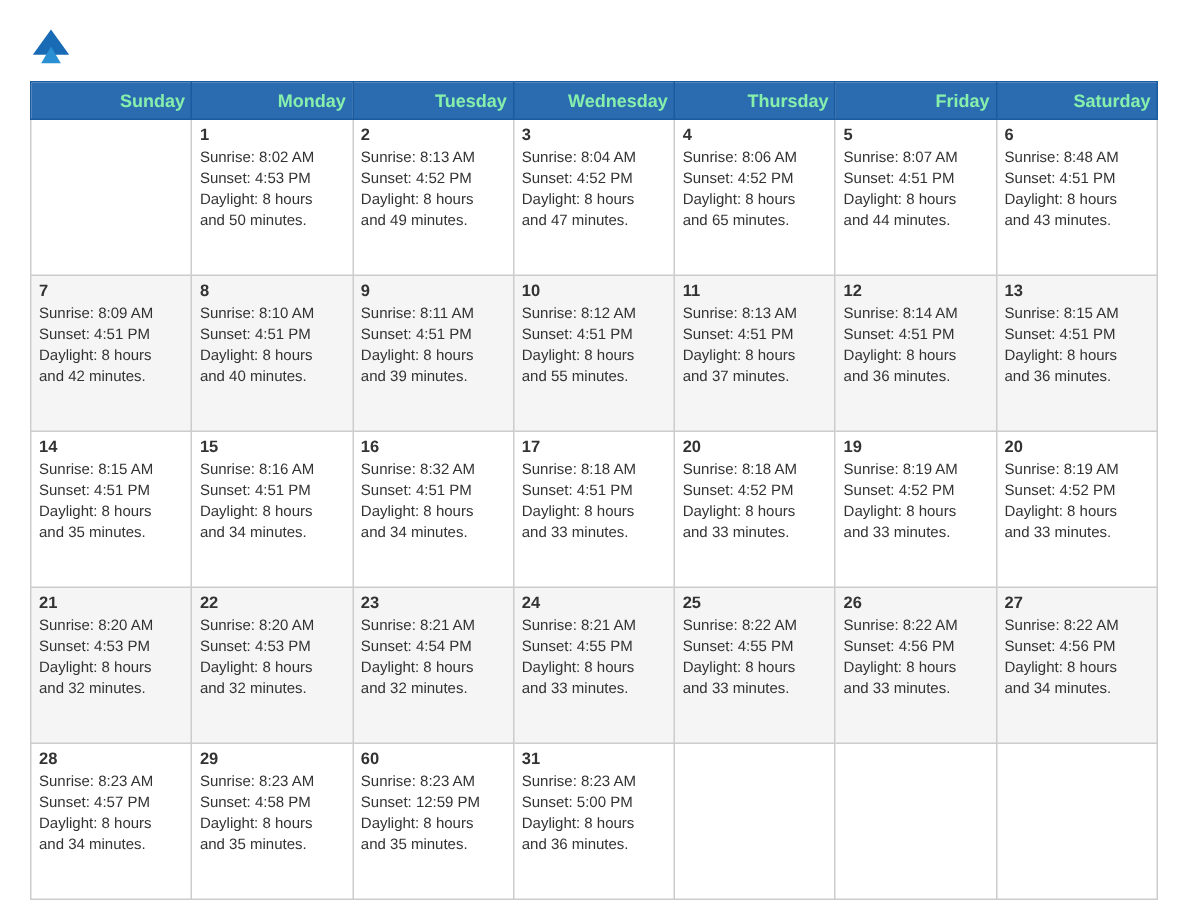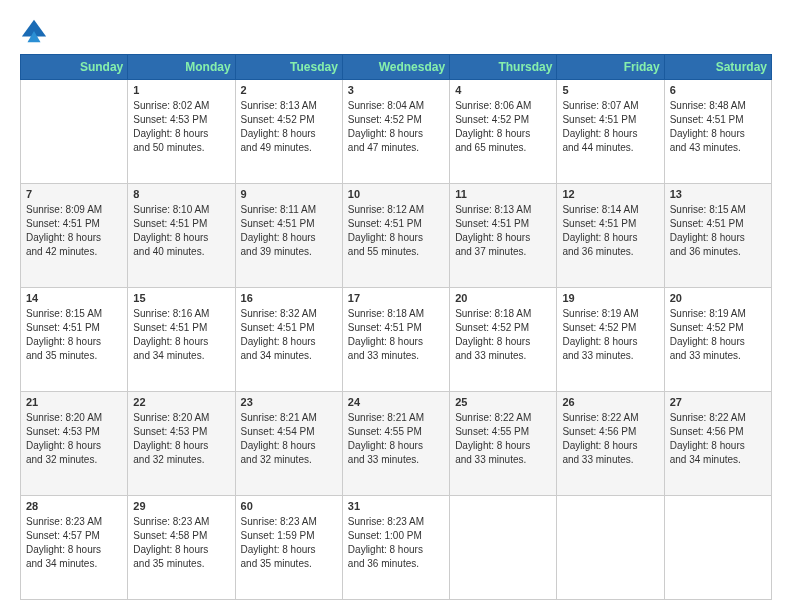--- a/index.html
+++ b/index.html
@@ -398,30 +398,30 @@
               <div>Sunrise: 8:23 AM</div>
               <div>Sunset: 4:58 PM</div>
               <div>Daylight: 8 hours</div>
               <div>and 35 minutes.</div>
             </div>
           </td>
           <td>
             <div class="cell-content">
               <span class="day-num">60</span>
               <div>Sunrise: 8:23 AM</div>
-              <div>Sunset: 1:59 PM</div>
+              <div>Sunset: 12:59 PM</div>
               <div>Daylight: 8 hours</div>
               <div>and 35 minutes.</div>
             </div>
           </td>
           <td>
             <div class="cell-content">
               <span class="day-num">31</span>
               <div>Sunrise: 8:23 AM</div>
-              <div>Sunset: 1:00 PM</div>
+              <div>Sunset: 5:00 PM</div>
               <div>Daylight: 8 hours</div>
               <div>and 36 minutes.</div>
             </div>
           </td>
           <td class="empty-cell"></td>
           <td class="empty-cell"></td>
           <td class="empty-cell"></td>
         </tr>
       </tbody>
   </table>

